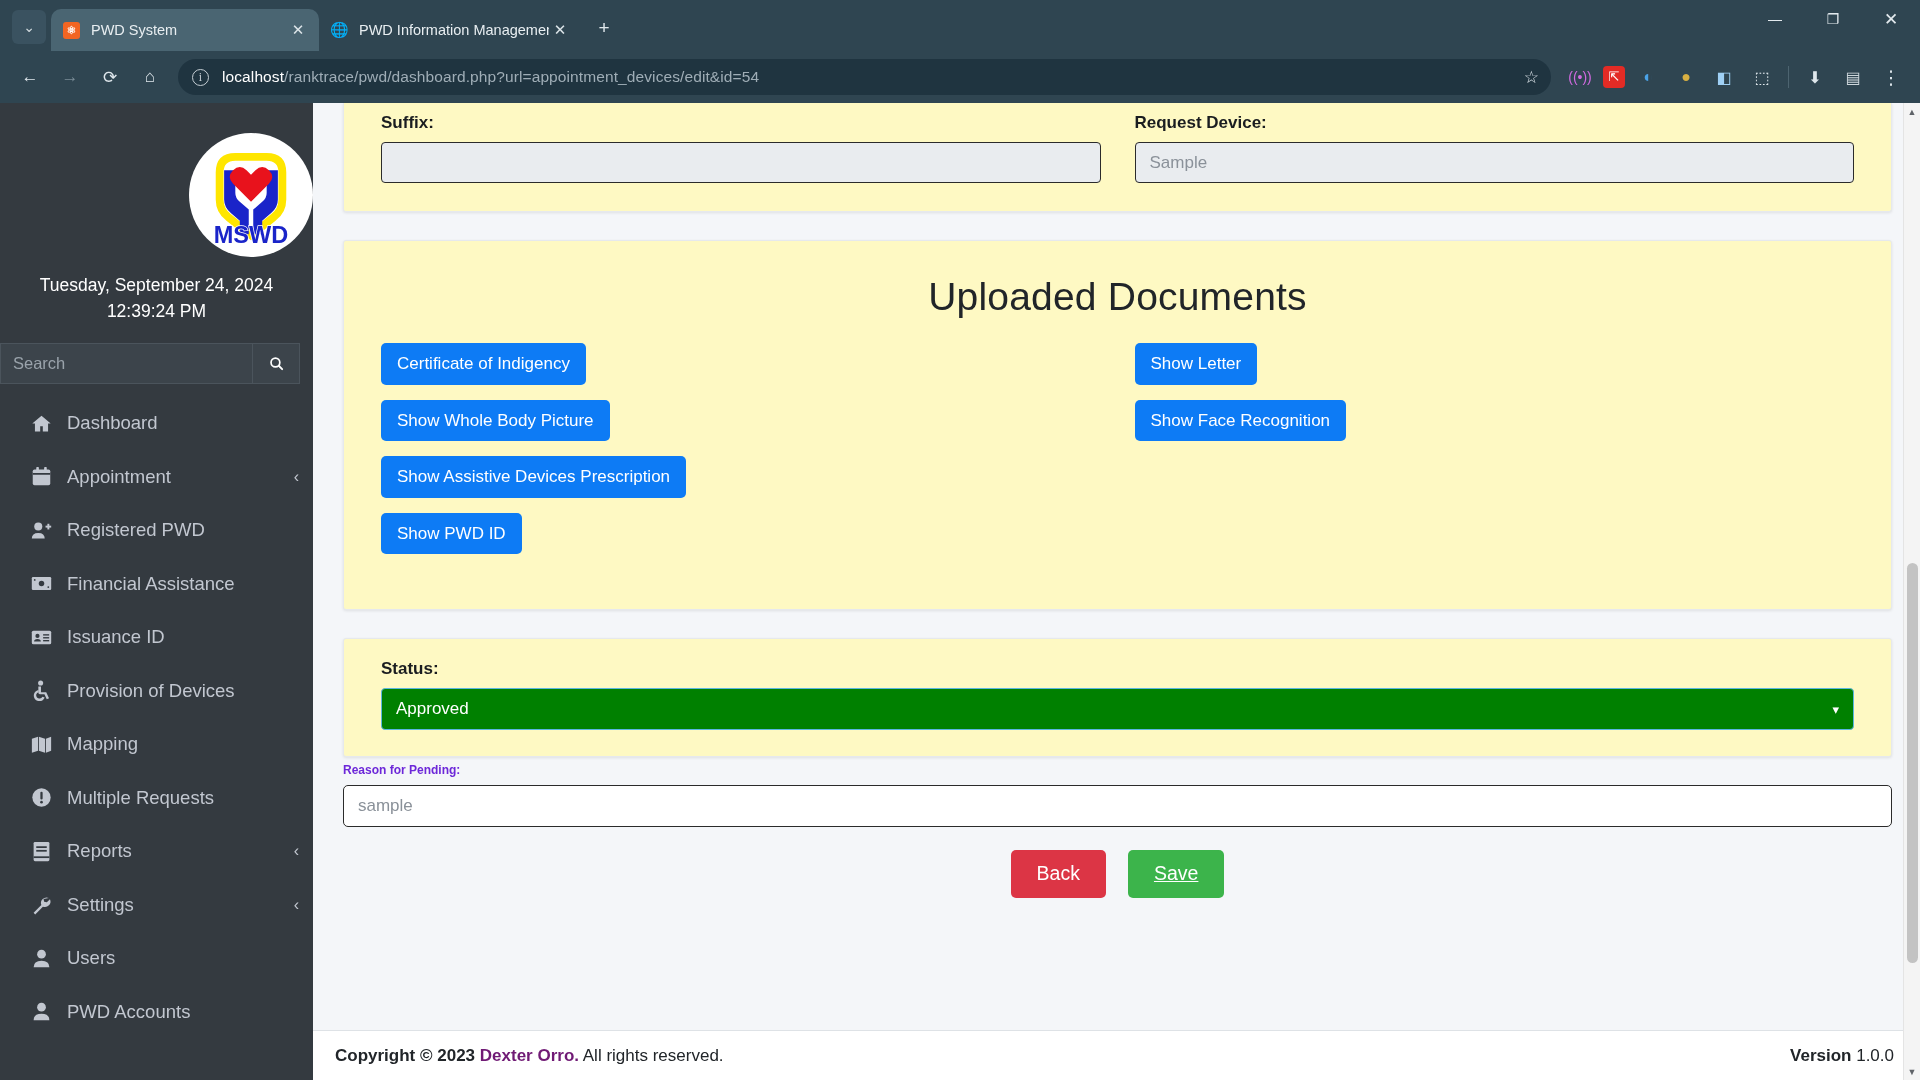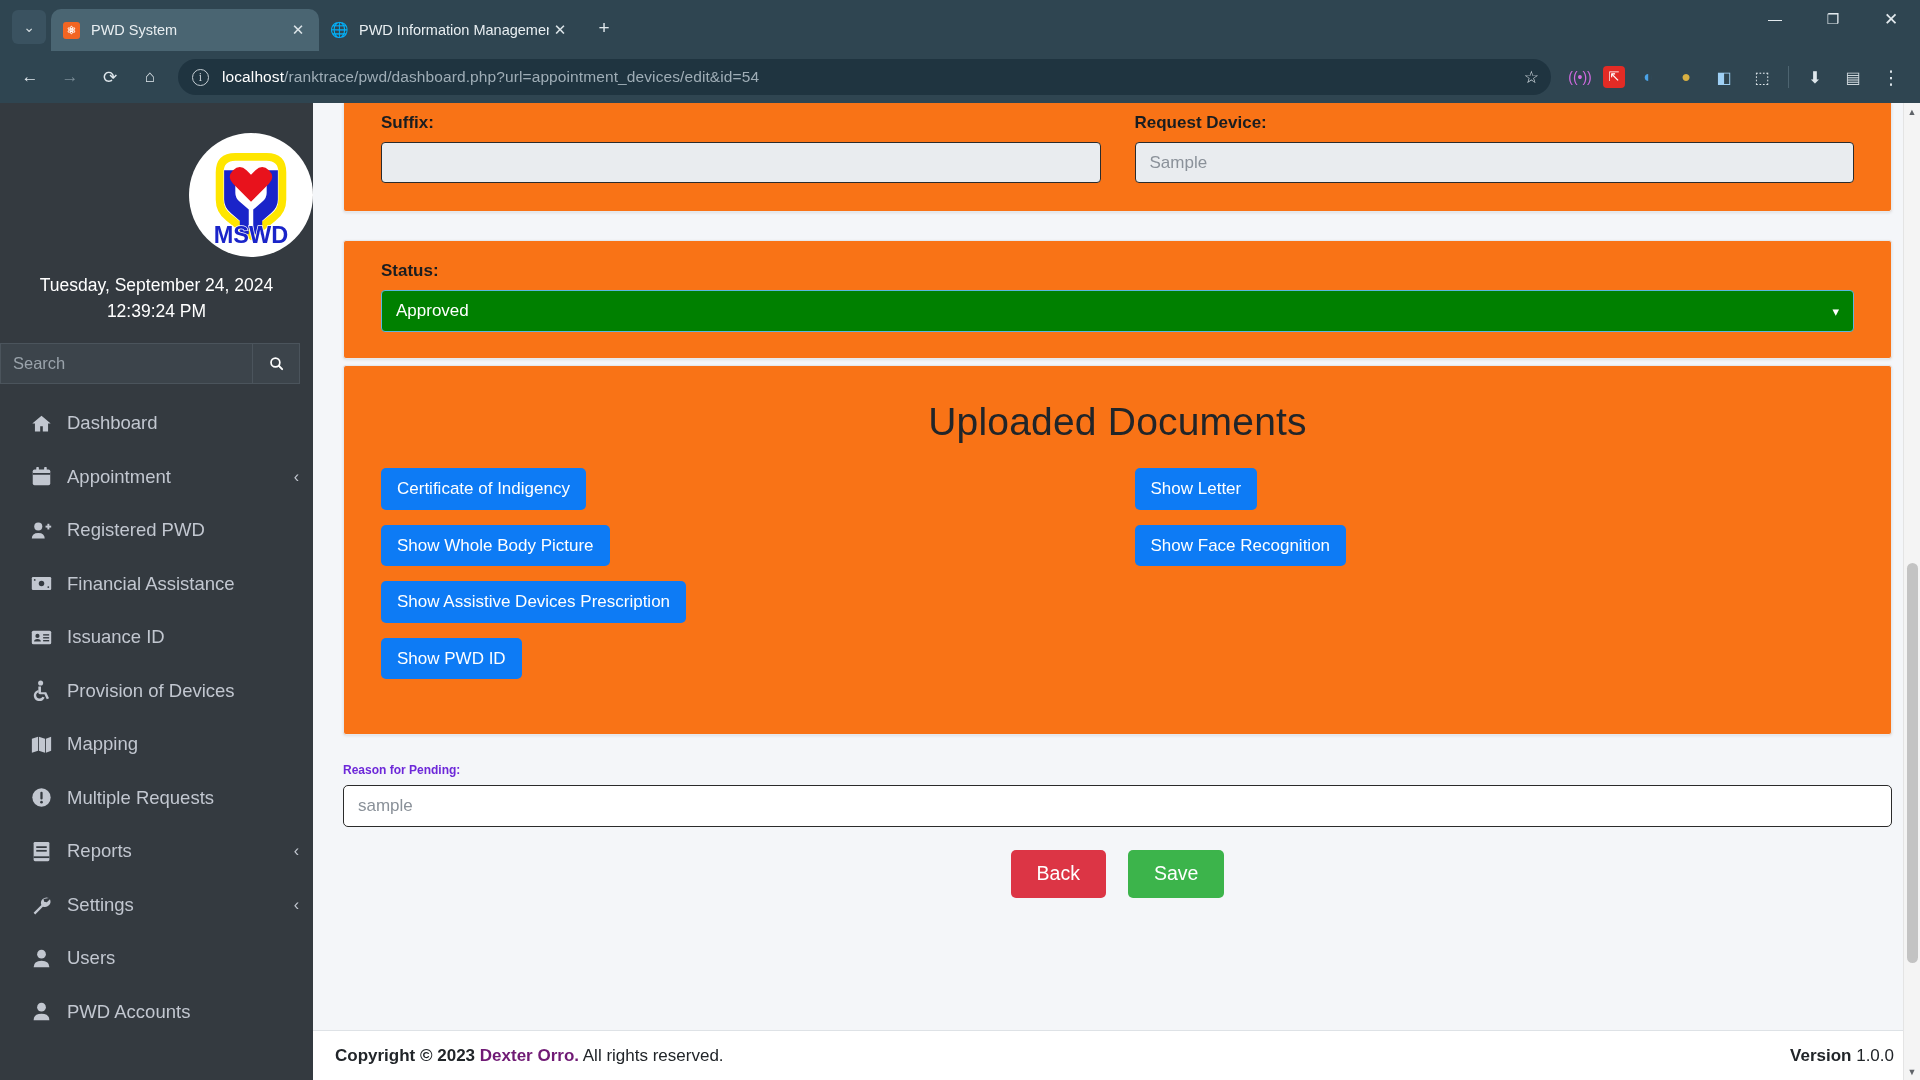--- a/index.html
+++ b/index.html
@@ -142,21 +142,21 @@
   .nav-icon { width: 30px; flex: 0 0 30px; display: flex; align-items: center; justify-content: center; color: #c2c7d0; }
   .nav-icon svg { width: 21px; height: 21px; fill: #c2c7d0; }
   .nav-label { margin-left: 11px; white-space: nowrap; }
   .nav-caret { margin-left: auto; color: #c2c7d0; font-size: 16px; }
 
   
   .content-area { flex: 1; position: relative; overflow: hidden; display: flex; flex-direction: column; background: #f4f6f9; }
   .scroll-body { flex: 1; padding: 0 28px 0 30px; overflow: hidden; position: relative; }
 
   .card {
-    background: #f97316;
+    background: #fef9c3;
     border: 1px solid #e6e9ed;
     border-radius: 3px;
     box-shadow: 0 1px 3px rgba(0,0,0,.09);
     margin-bottom: 28px;
   }
   .card-top { padding: 0 20px 28px 20px; margin-top: 0; }
 
   .frow { display: flex; gap: 0; }
   .fcol { flex: 1; padding: 0 17px; }
   .flabel { font-size: 17px; font-weight: bold; color: #1a1d20; margin-bottom: 9px; display: block; }
@@ -225,21 +225,21 @@
 
   .action-row { display: flex; justify-content: center; gap: 22px; margin-top: 23px; }
   .btn-back, .btn-save {
     border: none; border-radius: 5px;
     font-size: 19.5px; color: #ffffff;
     padding: 12px 26px;
     font-family: "Liberation Sans", sans-serif;
     line-height: 1.2;
   }
   .btn-back { background: #dc3545; }
-  .btn-save { background: #3cb44b; }
+  .btn-save { background: #3cb44b; text-decoration: underline; }
 
   .footer {
     height: 50px; flex: 0 0 50px;
     background: #ffffff;
     border-top: 1px solid #dee2e6;
     display: flex; align-items: center;
     padding: 0 26px 0 22px;
     font-size: 17px; color: #212529;
   }
   .footer b { font-weight: bold; }
@@ -493,50 +493,50 @@
 
         <div class="card card-top" style="border-top:none;border-radius:0 0 3px 3px;">
           <div class="frow" style="padding-top:10px">
             <div class="fcol">
               <label class="flabel">Suffix:</label>
               <input class="finput" placeholder="" style="">
             </div>
             <div class="fcol">
               <label class="flabel">Request Device:</label>
               <input class="finput" placeholder="Sample" style="">
-            </div>
-          </div>
-        </div>
-
-        <div class="card status-card" style="margin-bottom:6px">
-          <div style="padding:0 17px">
-            <label class="flabel">Status:</label>
-            <div class="status-sel">
-              <span>Approved</span>
-              <span class="sel-caret">▾</span>
             </div>
           </div>
         </div>
 
         <div class="card docs-card">
           <div class="docs-title">Uploaded Documents</div>
           <div class="docs-grid">
             <div class="docs-col">
               <div><button class="btn-doc">Certificate of Indigency</button></div>
               <div><button class="btn-doc">Show Whole Body Picture</button></div>
               <div><button class="btn-doc">Show Assistive Devices Prescription</button></div>
               <div><button class="btn-doc">Show PWD ID</button></div>
             </div>
             <div class="docs-col right">
               <div><button class="btn-doc">Show Letter</button></div>
               <div><button class="btn-doc">Show Face Recognition</button></div>
             </div>
           </div>
         </div>
 
+        <div class="card status-card" style="margin-bottom:6px">
+          <div style="padding:0 17px">
+            <label class="flabel">Status:</label>
+            <div class="status-sel">
+              <span>Approved</span>
+              <span class="sel-caret">▾</span>
+            </div>
+          </div>
+        </div>
+
         <div style="padding:0 0 0 0">
           <label class="reason-label">Reason for Pending:</label>
           <input class="reason-input" placeholder="sample" style="">
         </div>
 
         <div class="action-row">
           <button class="btn-back">Back</button>
           <button class="btn-save">Save</button>
         </div>
       </div>

